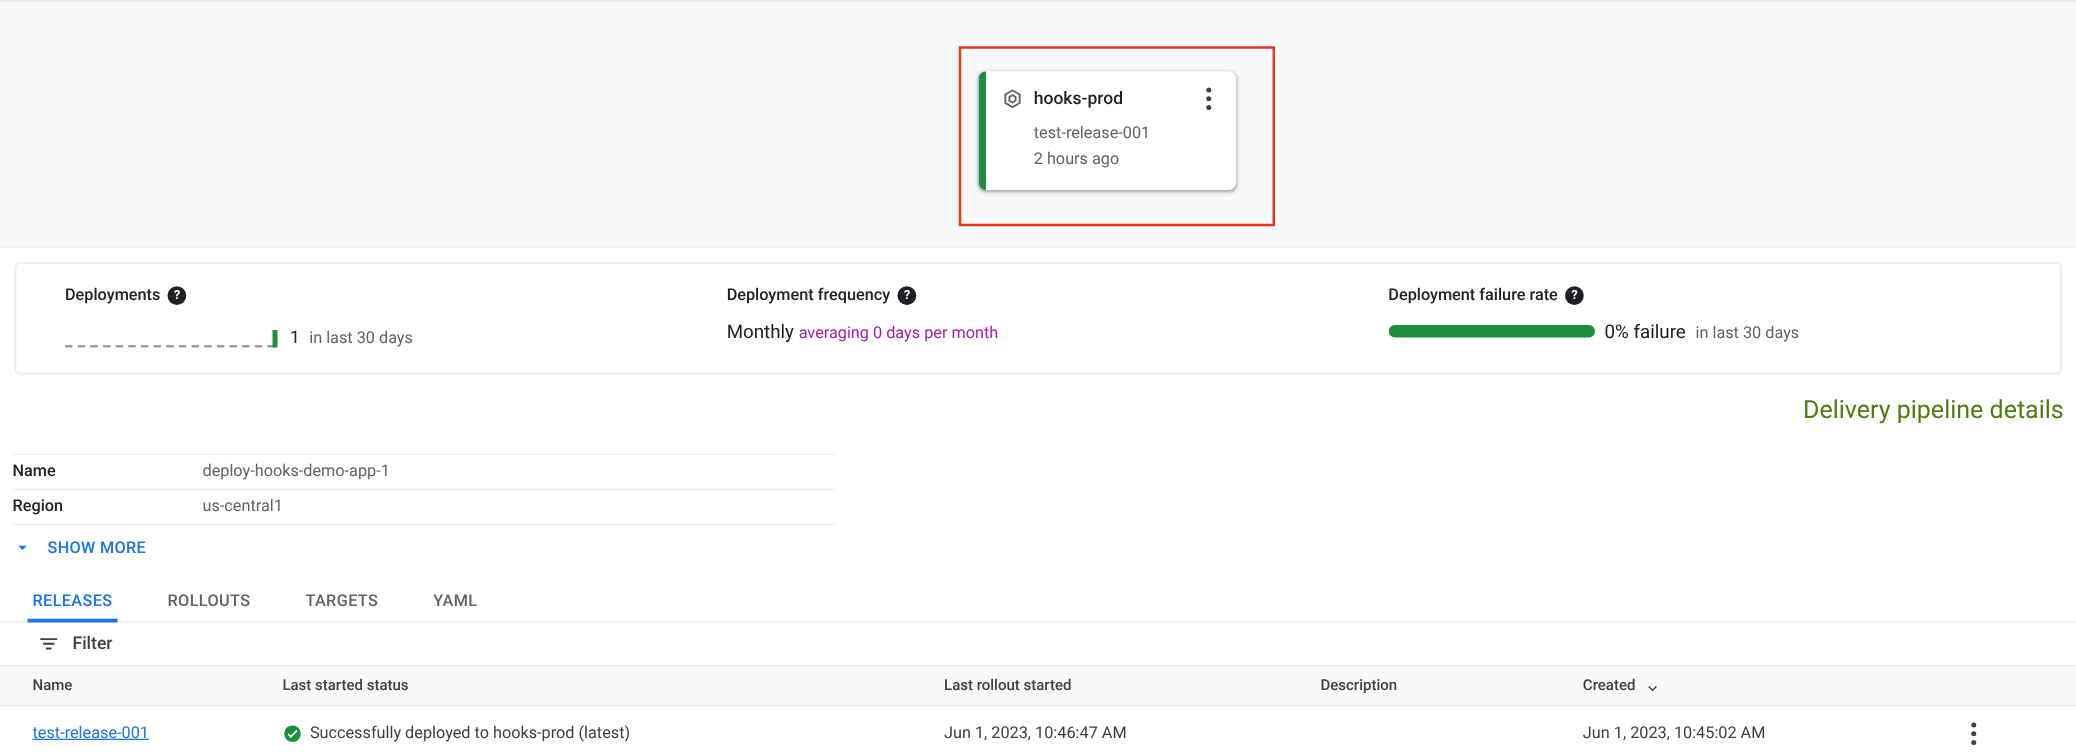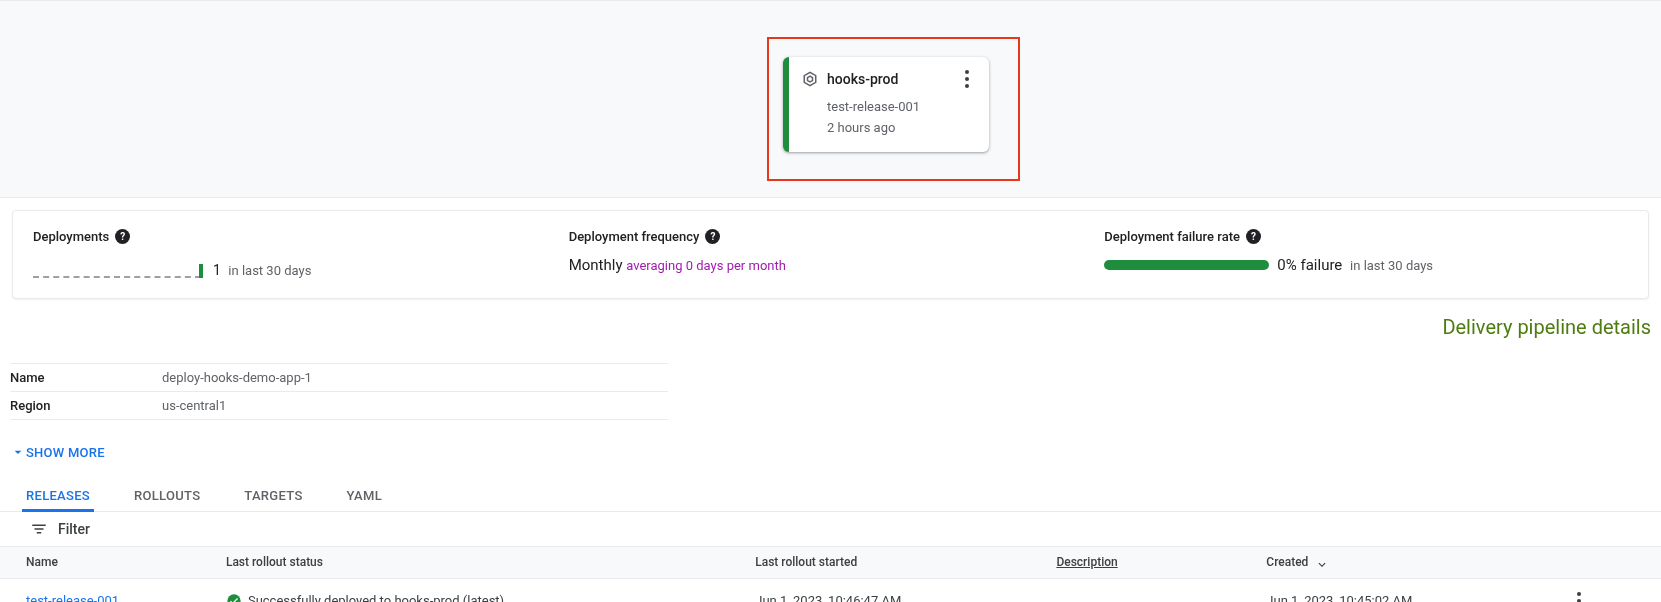--- a/index.html
+++ b/index.html
@@ -61,21 +61,21 @@
   .kebab-dots span { width:4px; height:4px; background:#3c4043; border-radius:50%; display:block; }
 
   
   .metrics-card {
     margin: 12px 12px 0 12px;
     background:#fff;
     border:1px solid #e8eaed;
     border-radius:4px;
     box-shadow: 0 1px 2px rgba(60,64,67,.08);
     display:flex;
-    padding: 18px 16px 20px 12px;
+    padding: 18px 16px 20px 31px;
   }
   .metric {
     flex:1;
     padding: 0 8px;
   }
   .metric-title-row { display:flex; align-items:center; gap:6px; }
   .metric-title { font-size:13px; font-weight:500; color:#202124; }
   .help-icon { width:15px; height:15px; border-radius:50%; background:#202124; color:#fff; display:inline-flex; align-items:center; justify-content:center; font-size:10px; font-weight:700; }
   .deploy-spark { margin-top: 14px; display:flex; align-items:flex-end; gap:10px;}
   .spark-base { display:flex; align-items:flex-end; height:20px; }
@@ -92,21 +92,21 @@
 
   
   .details { padding: 16px 10px 0 10px; }
   .details h2 { font-size:20px; font-weight:400; color:#4d7c0f; margin-bottom:24px;text-align:right; }
   .kv-table { width:658px; border-collapse:collapse; }
   .kv-table tr { border-bottom:1px solid #e8eaed; }
   .kv-table tr:first-child { border-top:1px solid #e8eaed; }
   .kv-table td { padding:6px 0; font-size:13px; }
   .kv-key { width:152px; color:#202124; font-weight:500; }
   .kv-val { color:#5f6368; }
-  .show-more { margin-top:24px; color:#1a73e8; font-size:13px; font-weight:500; display:flex; align-items:center; gap:0; cursor:pointer; letter-spacing:.25px; }
+  .show-more { margin-top:10px; color:#1a73e8; font-size:13px; font-weight:500; display:flex; align-items:center; gap:12px; cursor:pointer; letter-spacing:.25px; }
   .chev-down { width:16px; height:16px; }
 
   
   .tabs { margin-top:18px; border-bottom:1px solid #e8eaed; display:flex; gap:36px; padding:0 12px 0 22px;}
   .tab { padding:10px 4px 6px 4px; font-size:13px; font-weight:500; letter-spacing:.3px; color:#5f6368; cursor:pointer; border-bottom:3px solid transparent; margin-bottom:-1px;}
   .tab.active { color:#1a73e8; border-bottom-color:#1a73e8; }
 
   
   .filter-row { display:flex; align-items:center; gap:10px; padding:8px 1px 8px 30px; border-bottom:1px solid #e8eaed;}
   .filter-icon { width:18px; height:18px; }
@@ -114,21 +114,21 @@
   .filter-input { border:none; outline:none; font-size:14px; color:#5f6368; width:300px; background:transparent;}
   .filter-input::placeholder{ color:#80868b; }
 
   
   .rel-table { width:100%; border-collapse:collapse; }
   .rel-table th { text-align:left; font-size:12px; font-weight:500; color:#3c4043; background:#f8f9fa; border-bottom:1px solid #e8eaed; padding:8px 0 8px 16px; }
   .rel-table td { font-size:13px; padding:10px 0 10px 16px; border-bottom:1px solid #e8eaed; color:#3c4043; }
   .col-name{ width:115px; padding-left:26px !important;}
   .col-status{ width:290px;}
   .col-started{ width:165px;}
-  .col-desc{ width:115px;text-decoration:underline;}
+  .col-desc{ width:115px;}
   .col-created{ width:165px;}
   .col-actions{ width:60px; text-align:center;}
   .sort-arrow { width:14px; height:14px; vertical-align:middle; margin-left:4px;}
   .link { color:#1a73e8; text-decoration:underline; cursor:pointer; }
   .status-cell { display:flex; align-items:center; gap:6px;}
   .check-icon { width:16px; height:16px; }
 </style>
 </head>
 <body>
 
@@ -235,21 +235,21 @@
   <svg class="filter-icon" viewBox="0 0 24 24">
       <path fill="#3c4043" d="M3 6h18v2H3V6zm3 5h12v2H6v-2zm3 5h6v2H9v-2z"></path>
     </svg>
   <span class="filter-label">Filter</span>
 </div>
 
 <table class="rel-table">
   <thead>
     <tr>
       <th class="col-name">Name</th>
-      <th class="col-status">Last rollout status</th>
+      <th class="col-status">Last started status</th>
       <th class="col-started">Last rollout started</th>
       <th class="col-desc">Description</th>
       <th class="col-created">
         <span>Created</span>
         <svg class="sort-arrow" viewBox="0 0 24 24">
             <path fill="#3c4043" d="M12 4v12.17l-4.59-4.58L6 13l6 6 6-6-1.41-1.41L12 16.17V4z"></path>
           </svg>
       </th>
       <th class="col-actions"></th>
     </tr>

